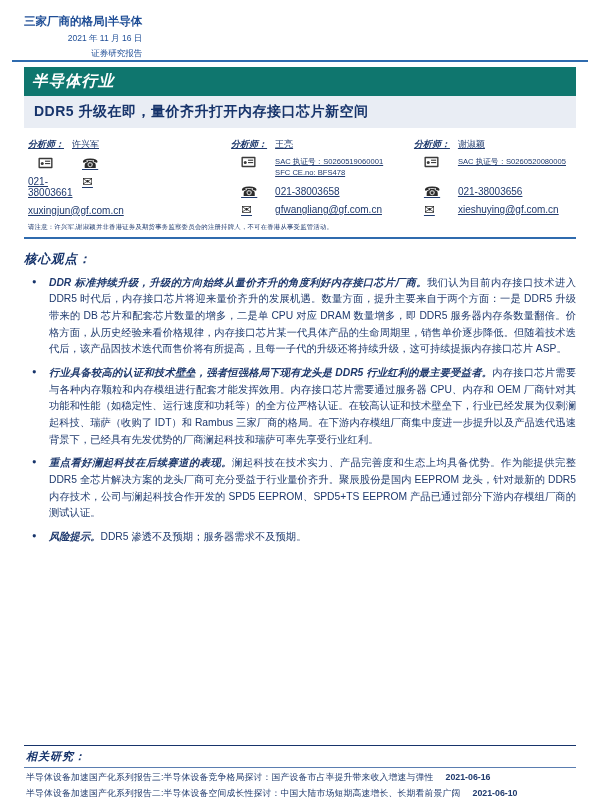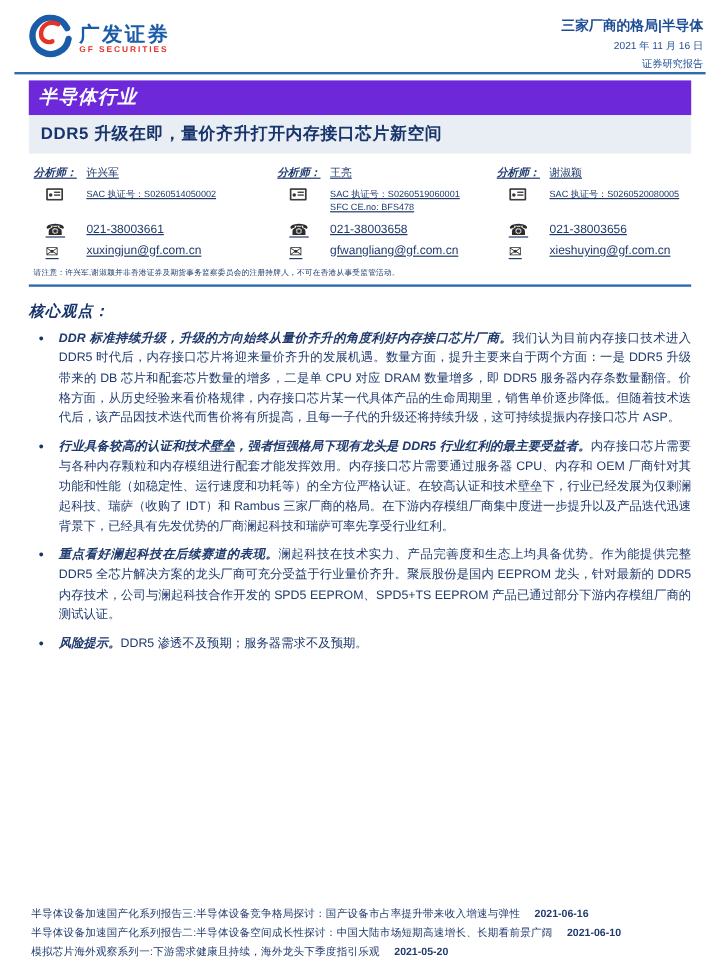--- a/index.html
+++ b/index.html
@@ -15,21 +15,21 @@
   .logo-cn{font-size:17px;font-weight:bold;color:#1a5ca8;letter-spacing:2px;line-height:1.05;}
   .logo-en{font-size:7px;font-weight:bold;color:#e5332a;letter-spacing:1.6px;margin-top:1px;}
   .hdr-right{text-align:right;padding-top:2px;}
   .report-type{font-size:11.5px;font-weight:bold;color:#1f4e96;}
   .report-date{font-size:8.5px;color:#1f4e96;margin-top:4px;}
   .doc-type{font-size:8.5px;color:#1f4e96;margin-top:3px;}
   .hdr-rule{height:2px;background:#2f6bae;margin:2px 12px 0 12px;}
   
   .content{padding:0 24px;flex:1;display:flex;flex-direction:column;}
   .band-industry{
-    margin-top:5px;background:#6d28d9;color:#ffffff;font-size:15.5px;font-weight:bold;
+    margin-top:5px;background:#0f766e;color:#ffffff;font-size:15.5px;font-weight:bold;
     font-style:italic;padding:4px 10px 4px 8px;letter-spacing:1px;
   }
   .band-headline{
     background:#e9edf4;color:#17346b;font-size:14px;font-weight:bold;
     padding:7px 16px 7px 10px;letter-spacing:0.5px;
   }
   
   .analysts{display:grid;grid-template-columns:1.12fr 1fr 0.96fr;column-gap:14px;margin-top:10px;padding-left:4px;text-decoration:underline;}
   .a-col{display:grid;grid-template-columns:44px 1fr;row-gap:5px;align-items:start;font-size:9px;}
   .a-role{font-weight:bold;font-style:italic;color:#1f3a6e;font-size:9px;}
@@ -68,32 +68,20 @@
   .page-num{text-align:center;font-size:8.8px;font-weight:bold;color:#2f6bae;margin-top:14px;}
   
   .badge-icon{width:15px;height:12px;display:inline-block;}
 </style>
 </head>
 <body>
 
 <div class="page">
 
   <header class="hdr">
-    <div class="logo">
-      <span>
-        <svg width="36" height="36" viewBox="0 0 44 44">
-          <path d="M39 14 A18.5 18.5 0 1 0 40.5 25" fill="none" stroke="#1a5ca8" stroke-width="6.5" stroke-linecap="round"></path>
-          <path d="M30 10 C20 5.5 12.5 12 12.5 20 C12.5 27 19 29.5 24 27.5" fill="none" stroke="#e5332a" stroke-width="4.5" stroke-linecap="round"></path>
-        </svg>
-      </span>
-      <span class="logo-text">
-        <div class="logo-cn">广发证券</div>
-        <div class="logo-en">GF SECURITIES</div>
-      </span>
-    </div>
     <div class="hdr-right">
       <div class="report-type">三家厂商的格局|半导体</div>
       <div class="report-date">2021 年 11 月 16 日</div>
       <div class="doc-type">证券研究报告</div>
     </div>
   </header>
   <div class="hdr-rule"></div>
 
   <main class="content">
 
@@ -106,23 +94,20 @@
         <span class="a-role">分析师：</span>
         <span class="a-name">许兴军</span>
         <span class="a-ic">
           <svg class="badge-icon" viewBox="0 0 16 12">
               <rect x="0.5" y="0.5" width="15" height="11" fill="#3a3a3a" rx="1"></rect>
               <rect x="2" y="2" width="12" height="8" fill="#ffffff"></rect>
               <circle cx="4.5" cy="6.5" r="1.6" fill="#3a3a3a"></circle>
               <rect x="7.5" y="3.5" width="5.5" height="1.2" fill="#3a3a3a"></rect>
               <rect x="7.5" y="6" width="5.5" height="1.2" fill="#3a3a3a"></rect>
             </svg>
-        </span>
-        <span class="a-cert">
-          <div class="a-sac">SAC 执证号：S0260514050002</div>
         </span>
         <span class="a-ic glyph-icon">☎</span>
         <span class="a-val">021-38003661</span>
         <span class="a-ic glyph-icon">✉</span>
         <span class="a-val">xuxingjun@gf.com.cn</span>
       </div>
 
       <div class="a-col">
         <span class="a-role">分析师：</span>
         <span class="a-name">王亮</span>
@@ -175,30 +160,27 @@
       <div class="core-heading">核心观点：</div>
       <ul class="bullets">
         <li><span class="lead">DDR 标准持续升级，升级的方向始终从量价齐升的角度利好内存接口芯片厂商。</span><span>我们认为目前内存接口技术进入 DDR5 时代后，内存接口芯片将迎来量价齐升的发展机遇。数量方面，提升主要来自于两个方面：一是 DDR5 升级带来的 DB 芯片和配套芯片数量的增多，二是单 CPU 对应 DRAM 数量增多，即 DDR5 服务器内存条数量翻倍。价格方面，从历史经验来看价格规律，内存接口芯片某一代具体产品的生命周期里，销售单价逐步降低。但随着技术迭代后，该产品因技术迭代而售价将有所提高，且每一子代的升级还将持续升级，这可持续提振内存接口芯片 ASP。</span></li>
         <li><span class="lead">行业具备较高的认证和技术壁垒，强者恒强格局下现有龙头是 DDR5 行业红利的最主要受益者。</span><span>内存接口芯片需要与各种内存颗粒和内存模组进行配套才能发挥效用。内存接口芯片需要通过服务器 CPU、内存和 OEM 厂商针对其功能和性能（如稳定性、运行速度和功耗等）的全方位严格认证。在较高认证和技术壁垒下，行业已经发展为仅剩澜起科技、瑞萨（收购了 IDT）和 Rambus 三家厂商的格局。在下游内存模组厂商集中度进一步提升以及产品迭代迅速背景下，已经具有先发优势的厂商澜起科技和瑞萨可率先享受行业红利。</span></li>
         <li><span class="lead">重点看好澜起科技在后续赛道的表现。</span><span>澜起科技在技术实力、产品完善度和生态上均具备优势。作为能提供完整 DDR5 全芯片解决方案的龙头厂商可充分受益于行业量价齐升。聚辰股份是国内 EEPROM 龙头，针对最新的 DDR5 内存技术，公司与澜起科技合作开发的 SPD5 EEPROM、SPD5+TS EEPROM 产品已通过部分下游内存模组厂商的测试认证。</span></li>
         <li><span class="lead">风险提示。</span><span>DDR5 渗透不及预期；服务器需求不及预期。</span></li>
       </ul>
     </section>
 
     <section class="related">
+      <div class="related-heading">相关研究：</div>
       <div class="related-row">
         <span class="related-title">半导体设备加速国产化系列报告三:半导体设备竞争格局探讨：国产设备市占率提升带来收入增速与弹性</span>
         <span class="related-date">2021-06-16</span>
       </div>
       <div class="related-row">
         <span class="related-title">半导体设备加速国产化系列报告二:半导体设备空间成长性探讨：中国大陆市场短期高速增长、长期看前景广阔</span>
         <span class="related-date">2021-06-10</span>
-      </div>
-      <div class="related-row">
-        <span class="related-title">模拟芯片海外观察系列一:下游需求健康且持续，海外龙头下季度指引乐观</span>
-        <span class="related-date">2021-05-20</span>
       </div>
     </section>
 
   </main>
 
 
 </div>
 
 </body></html>

